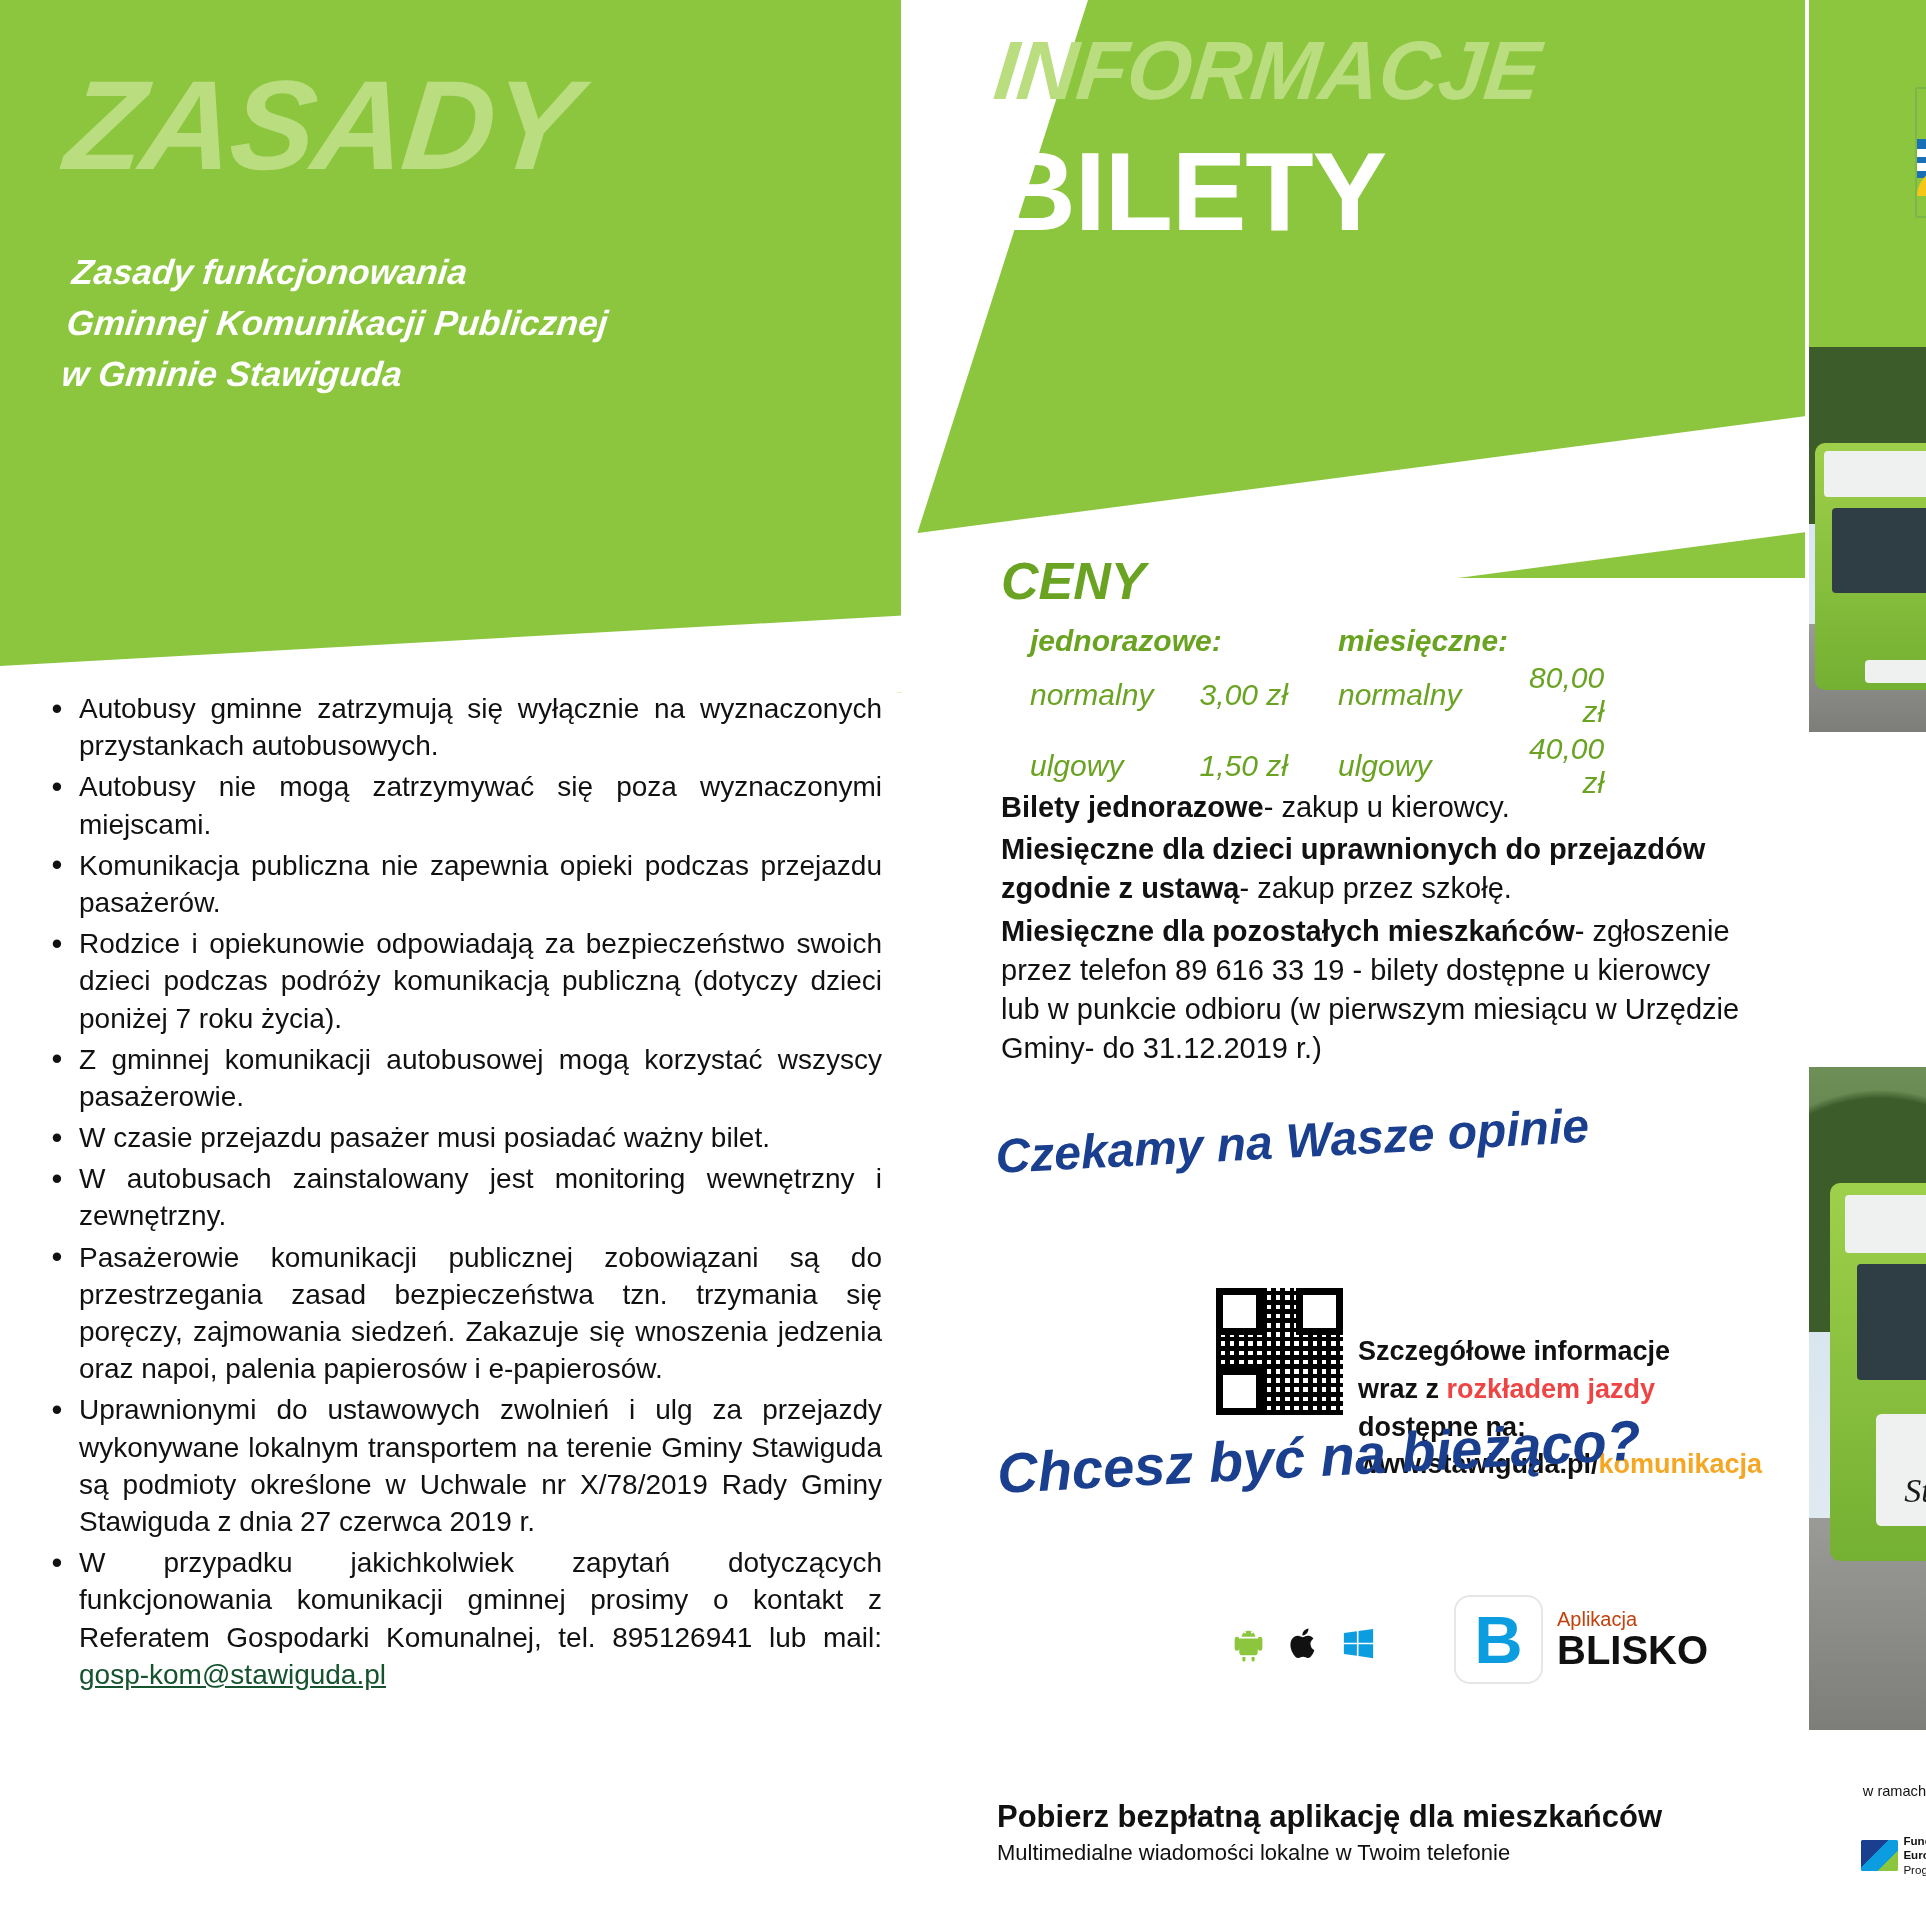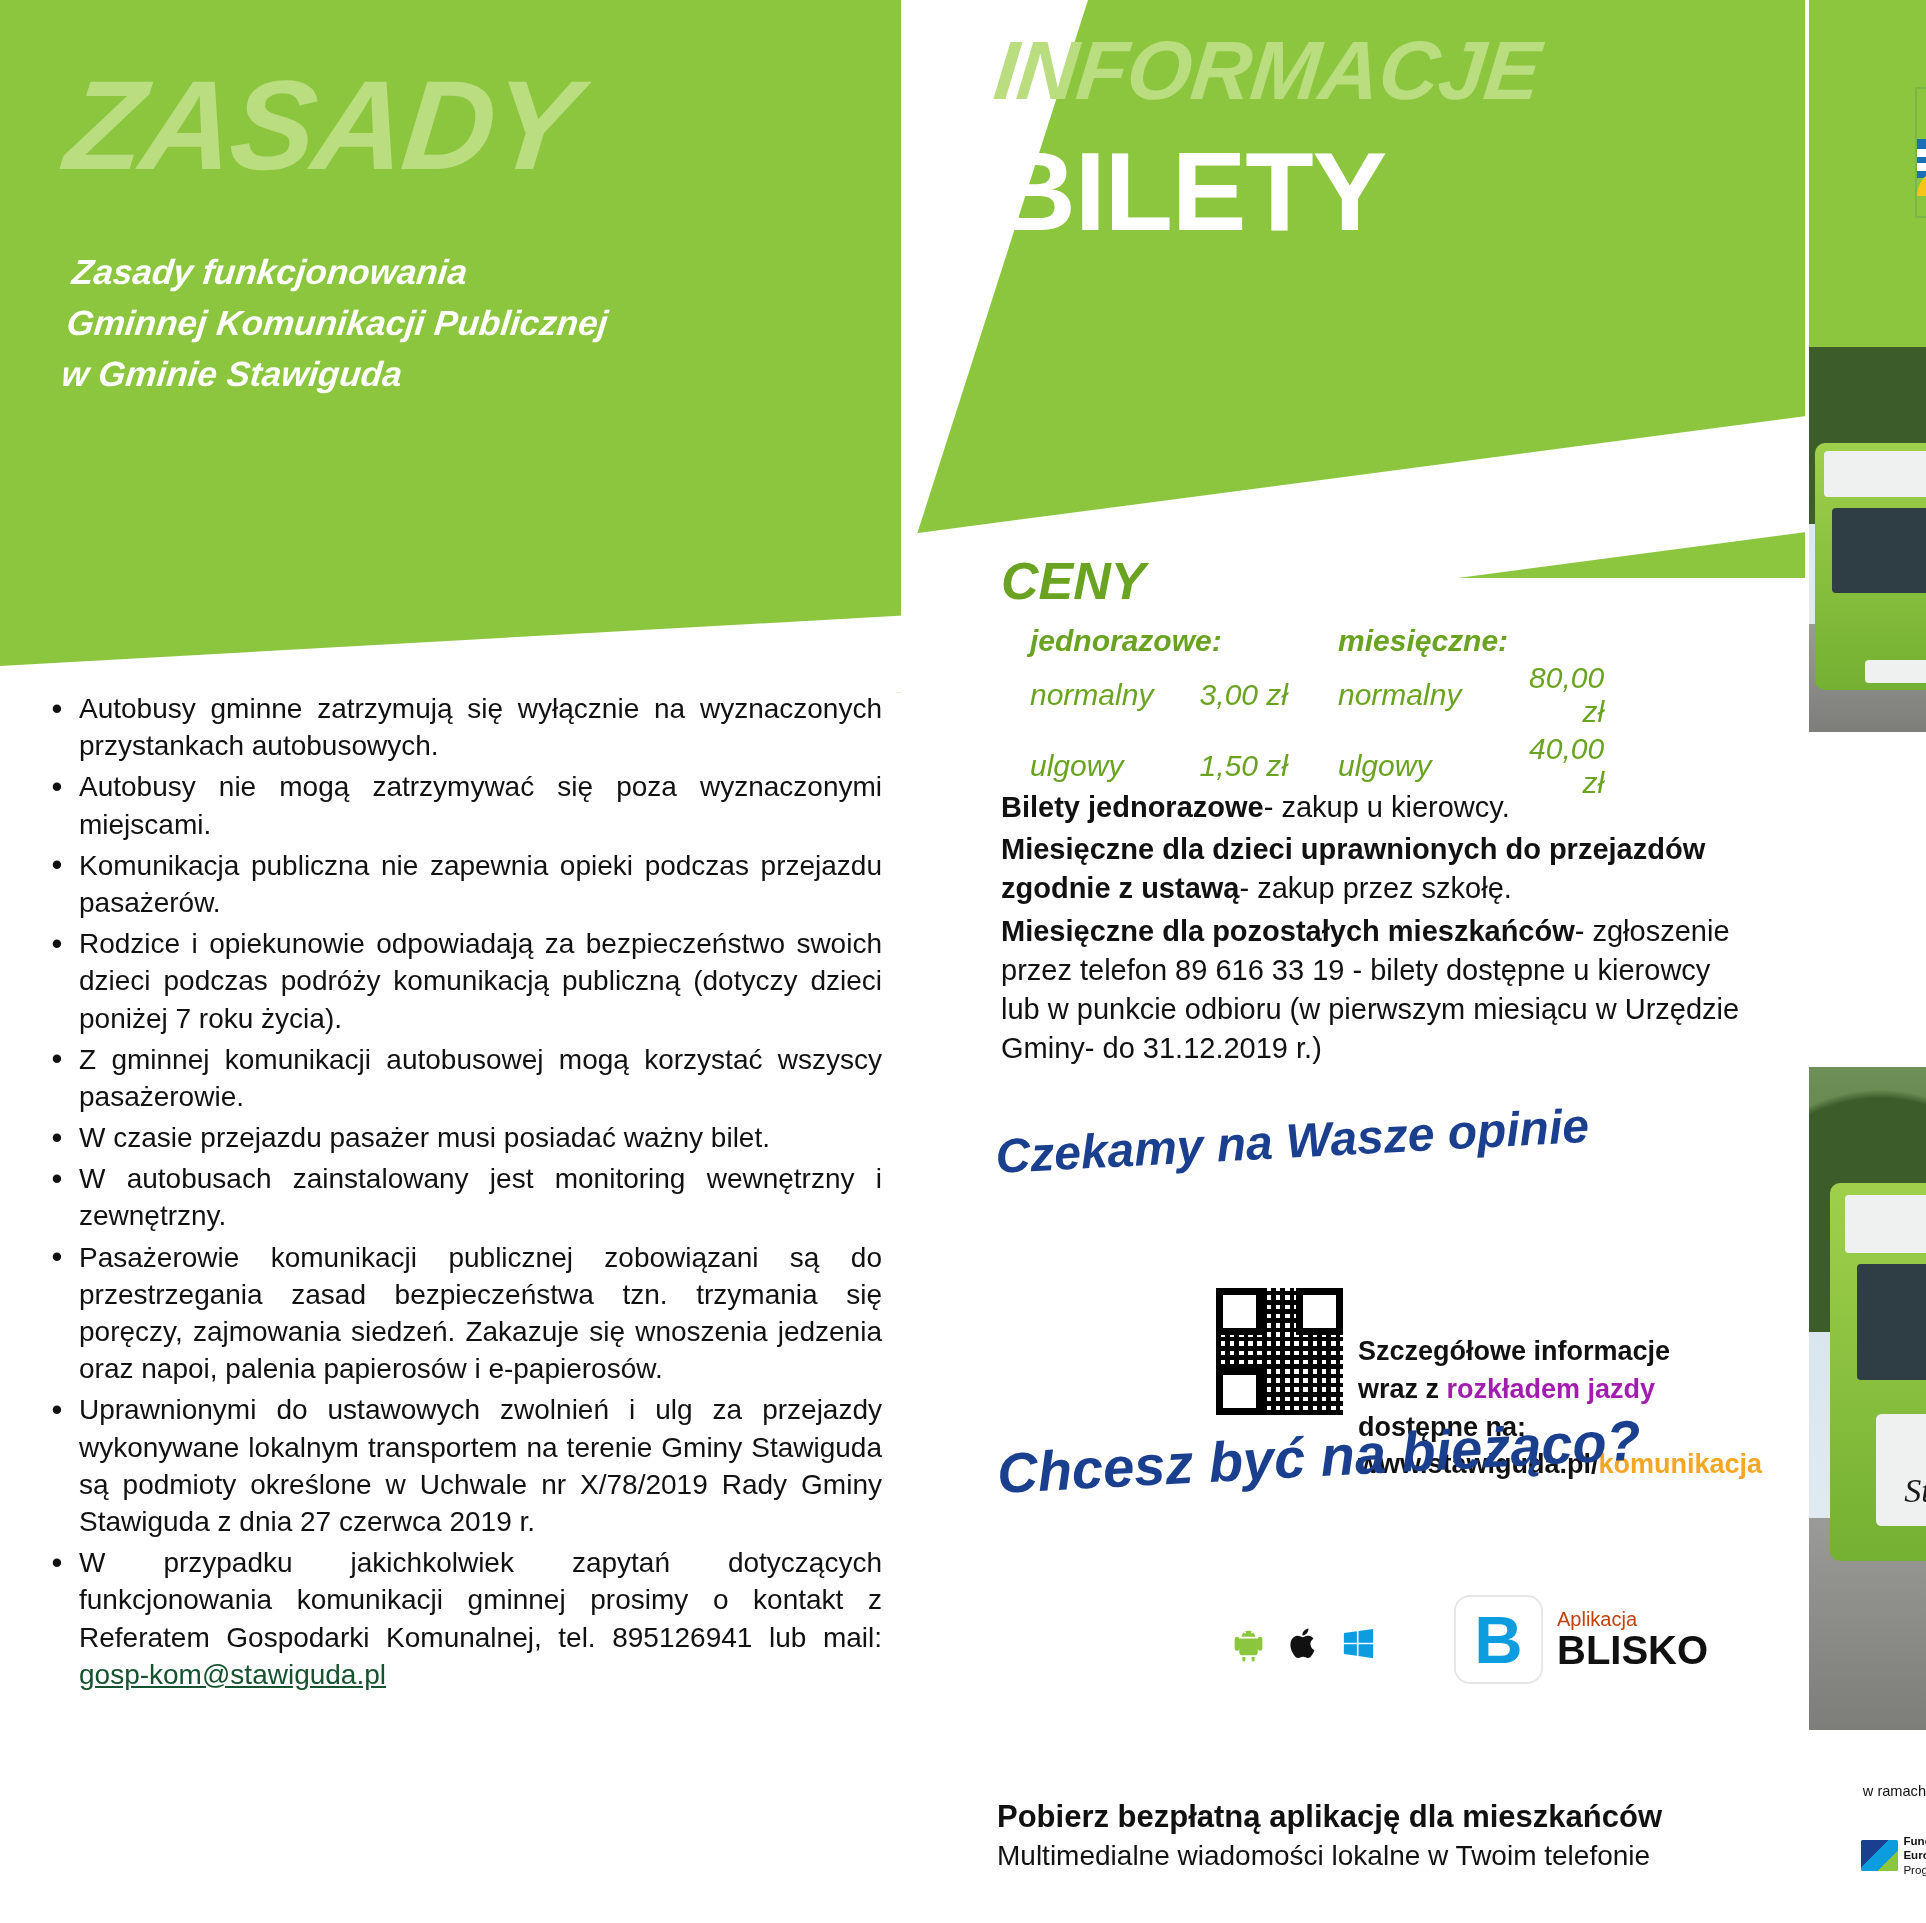--- a/index.html
+++ b/index.html
@@ -124,21 +124,21 @@
       repeating-linear-gradient(90deg,#000 0 4.6px,#fff 4.6px 9.2px),
       repeating-linear-gradient(0deg,#000 0 4.6px,#fff 4.6px 9.2px);
     background-blend-mode:multiply;
     border:5.4px solid #fff;
   }
   .qr-corner { position:absolute; width:33px; height:33px; border:7.7px solid #000; background:#fff; }
   .info-detail {
     position:absolute; left:455px; top:1333px; width:408px;
     font-size:27px; font-weight:bold; color:#111111; line-height:1.4; text-align:left;
   }
-  .info-detail .accent { color:#a21caf; }
+  .info-detail .accent { color:#ef4444; }
   .info-detail .accent2 { color:#f5a623; }
   .chcesz {
     position:absolute; left:96px; top:1441px;
     font-size:56px; font-weight:bold; font-style:italic; color:#1b3f8f;
     transform:rotate(-3deg); transform-origin:left bottom;
   }
   .store-icons {
     position:absolute; left:327px; top:1622px; display:flex; align-items:center; gap:18.5px;
   }
   .blisko {
@@ -148,21 +148,21 @@
     width:89px; height:89px; border-radius:16px; background:#ffffff;
     box-shadow:0 0 0 1.9px #e6e6e6 inset; display:flex; align-items:center; justify-content:center;
   }
   .blisko-b { font-size:67px; font-weight:bold; color:#0b9de0; font-family:"Liberation Sans",sans-serif; }
   .blisko-txt .sm { font-size:20px; color:#c2410c; line-height:1; }
   .blisko-txt .lg { font-size:40px; font-weight:bold; color:#111; line-height:1.05; }
   .footer-mid {
     position:absolute; left:94px; top:1799px; width:770px;
   }
   .footer-mid .l1 { font-size:31px; font-weight:bold; color:#111; }
-  .footer-mid .l2 { font-size:28px; color:#111; margin-top:4.6px; }
+  .footer-mid .l2 { font-size:22px; color:#111; margin-top:4.6px; }
 
   
   .crest {
     position:absolute; left:108px; top:87px; width:96px; height:127px;
     background:#ffffff; border:2.7px solid #7ab648; border-radius:2.3px;
     overflow:hidden;
   }
   .crest .sky { position:absolute; inset:0; background:#8cc63f; }
   .crest .wave { position:absolute; left:0; top:50px; width:100%; height:39px; background:#1b6fb5; }
   .crest .wave:before, .crest .wave:after {

